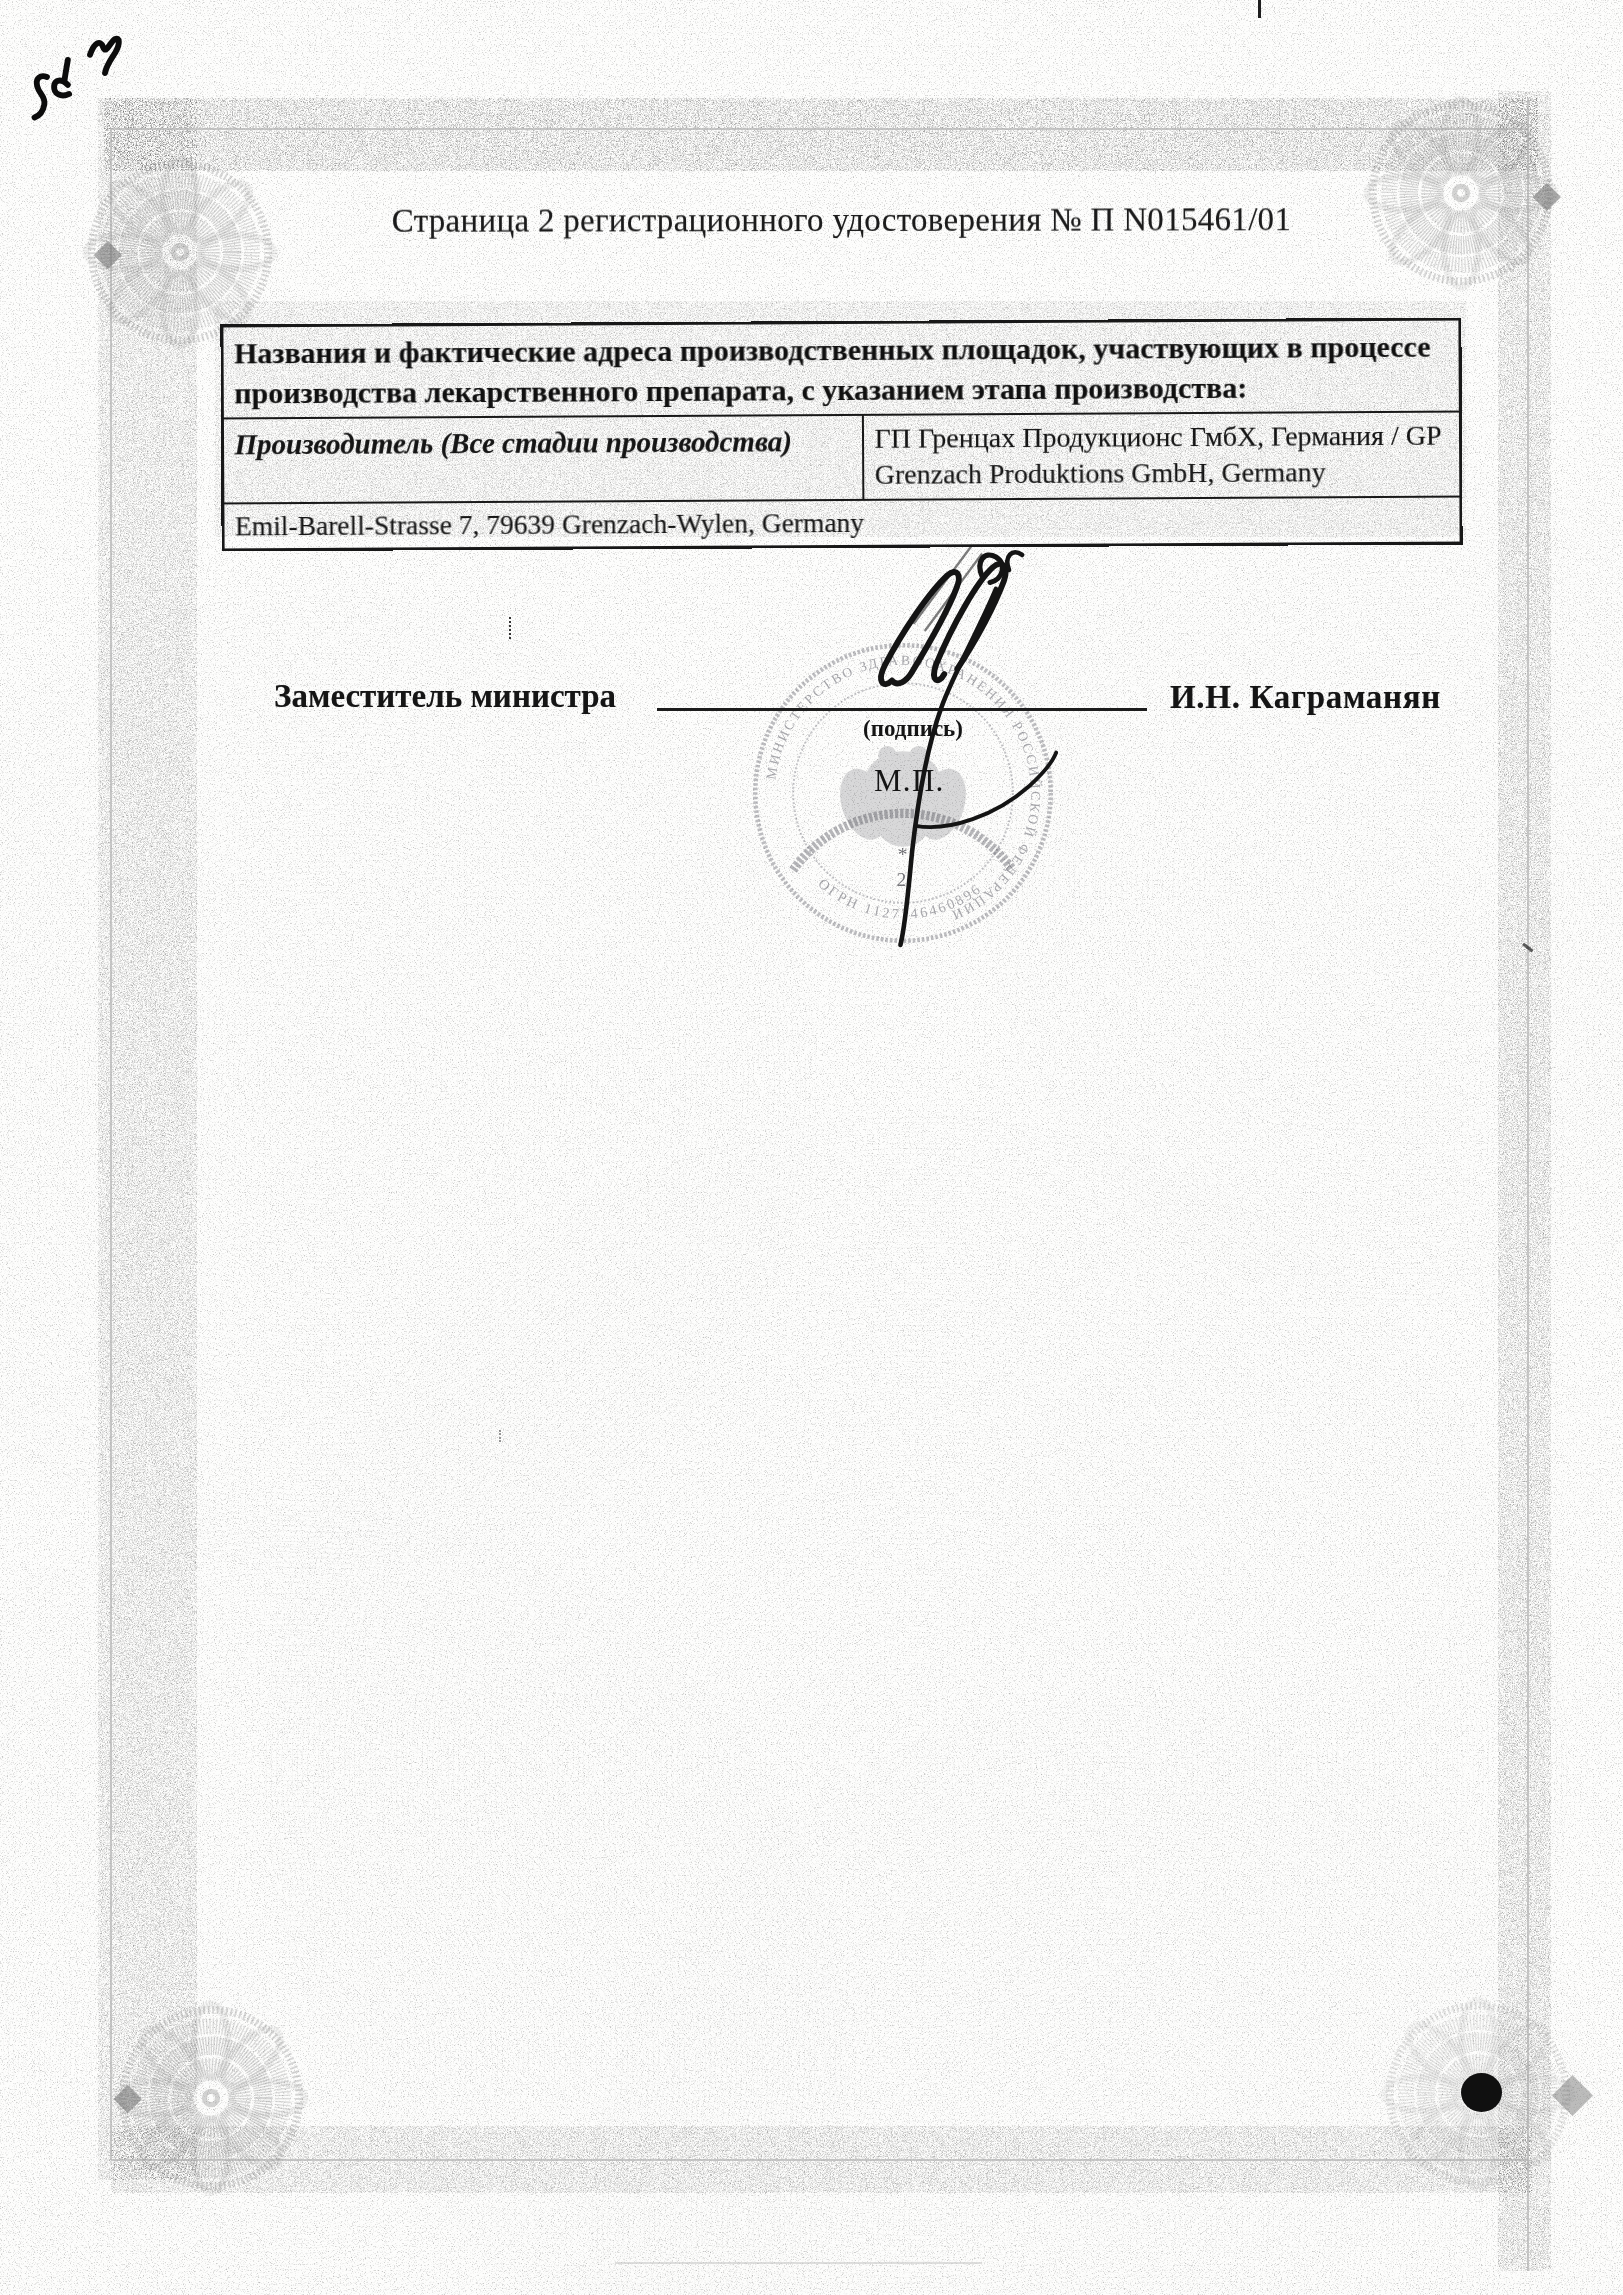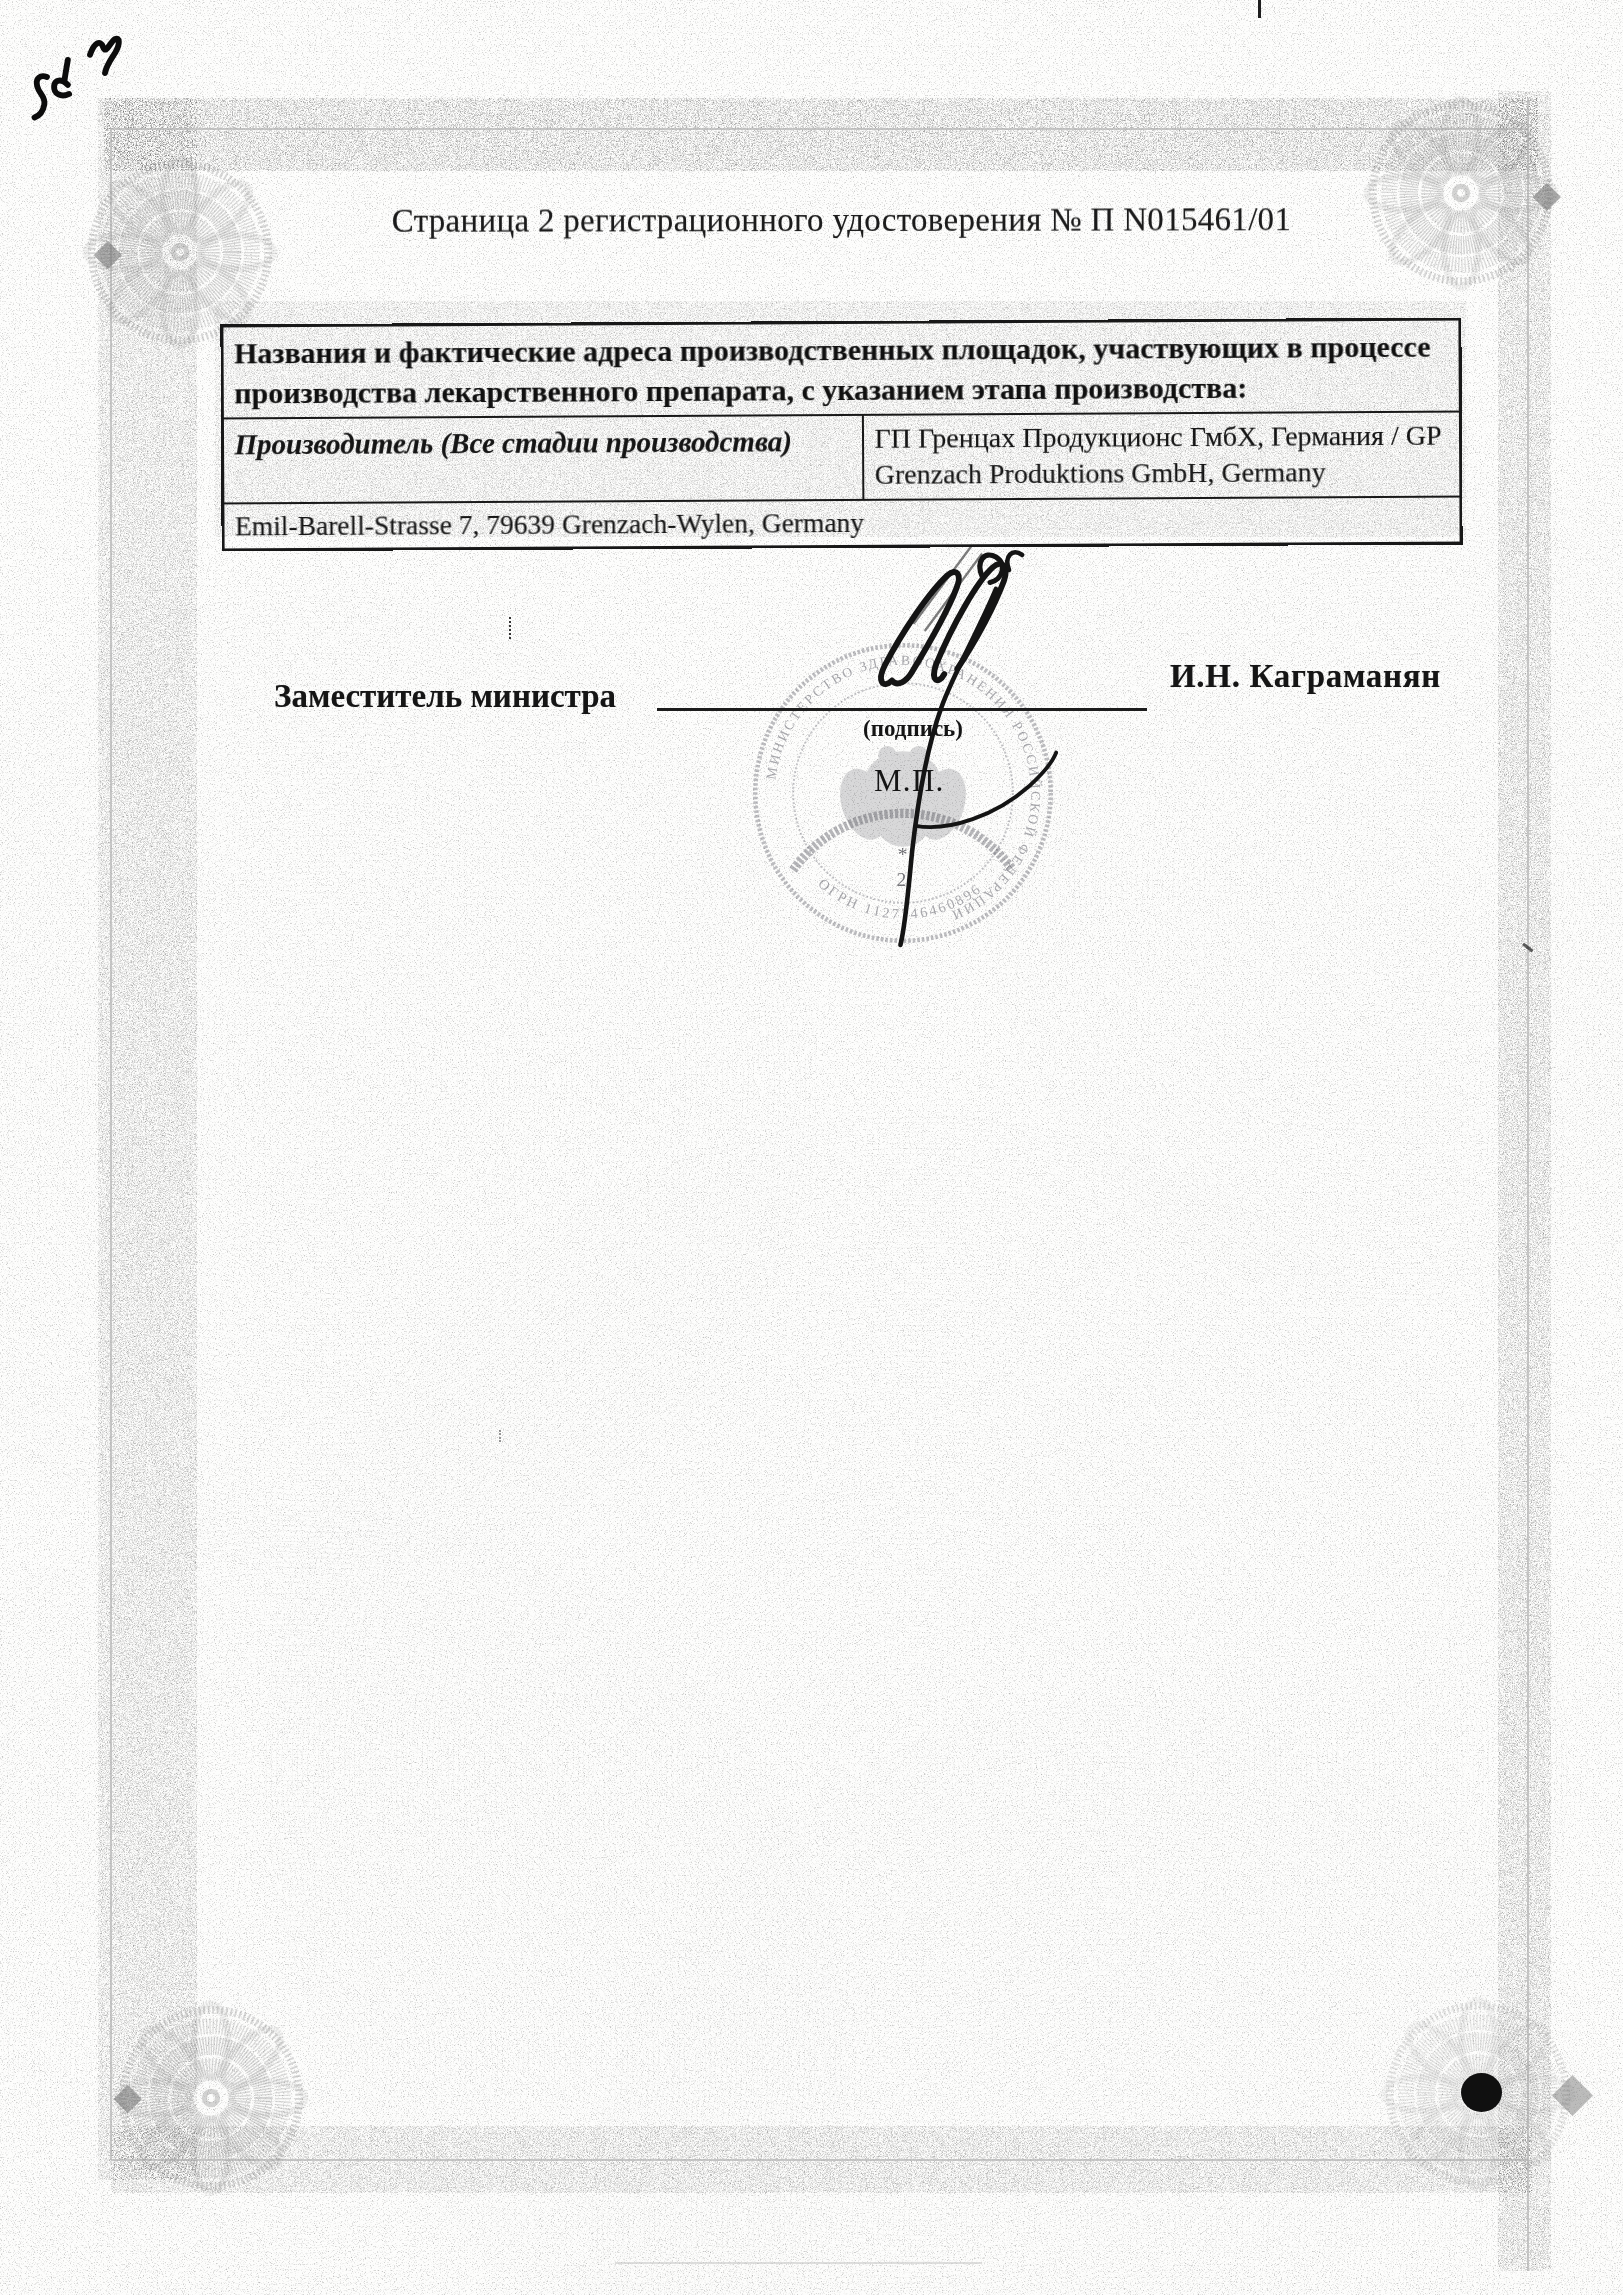--- a/index.html
+++ b/index.html
@@ -27,21 +27,21 @@
     border-bottom:2.6px solid #181818;min-height:79px;box-sizing:content-box;color:#101010;
   }
   .t-row2{display:grid;grid-template-columns:640px 1fr;border-bottom:2.6px solid #181818;}
   .t-cell-label{
     border-right:2px solid #181818;padding:7.9px 10.5px;font-style:italic;font-weight:bold;
     font-size:29px;line-height:34px;
   }
   .t-cell-value{padding:5.2px 9.2px 6.5px 10.5px;font-size:28px;line-height:36px;}
   .t-row3{padding:4.6px 10.5px 5.9px 10.5px;font-size:27.5px;line-height:33px;}
   .sig-title{position:absolute;left:274px;top:678px;font-size:33px;font-weight:bold;text-shadow:0 0 0.7px rgba(0,0,0,.35);}
-  .sig-name{position:absolute;left:1170px;top:658px;font-size:33px;font-weight:bold;letter-spacing:0.7px;text-shadow:0 0 0.7px rgba(0,0,0,.4);}
+  .sig-name{position:absolute;left:1170px;top:679px;font-size:33px;font-weight:bold;letter-spacing:0.7px;text-shadow:0 0 0.7px rgba(0,0,0,.4);}
   .sig-line{position:absolute;left:657px;top:708px;width:490px;height:3.3px;background:#1c1c1c;}
   .sig-caption{position:absolute;left:863px;top:716px;width:92px;text-align:center;font-size:23px;font-weight:bold;}
   .seal-mark{position:absolute;left:874px;top:763px;font-size:31px;font-weight:normal;letter-spacing:1.3px;}
   .stamp-svg{position:absolute;left:733px;top:623px;width:340px;height:340px;filter:blur(0.5px);pointer-events:none;}
   .stamp-text{font-family:"Liberation Serif","DejaVu Serif",serif;}
   .rosette-svg{position:absolute;pointer-events:none;filter:blur(0.5px);}
   .signature-svg{position:absolute;left:812px;top:517px;width:275px;height:445px;pointer-events:none;}
   .scribble-svg{position:absolute;left:13px;top:13px;width:124px;height:111px;pointer-events:none;}
   .punch-dot{position:absolute;left:1461px;top:2073px;width:41px;height:39px;border-radius:50%;background:#101010;}
   .diamond{position:absolute;width:19.6px;height:19.6px;background:#6d6d6d;opacity:.55;transform:rotate(45deg);filter:blur(0.7px);}

